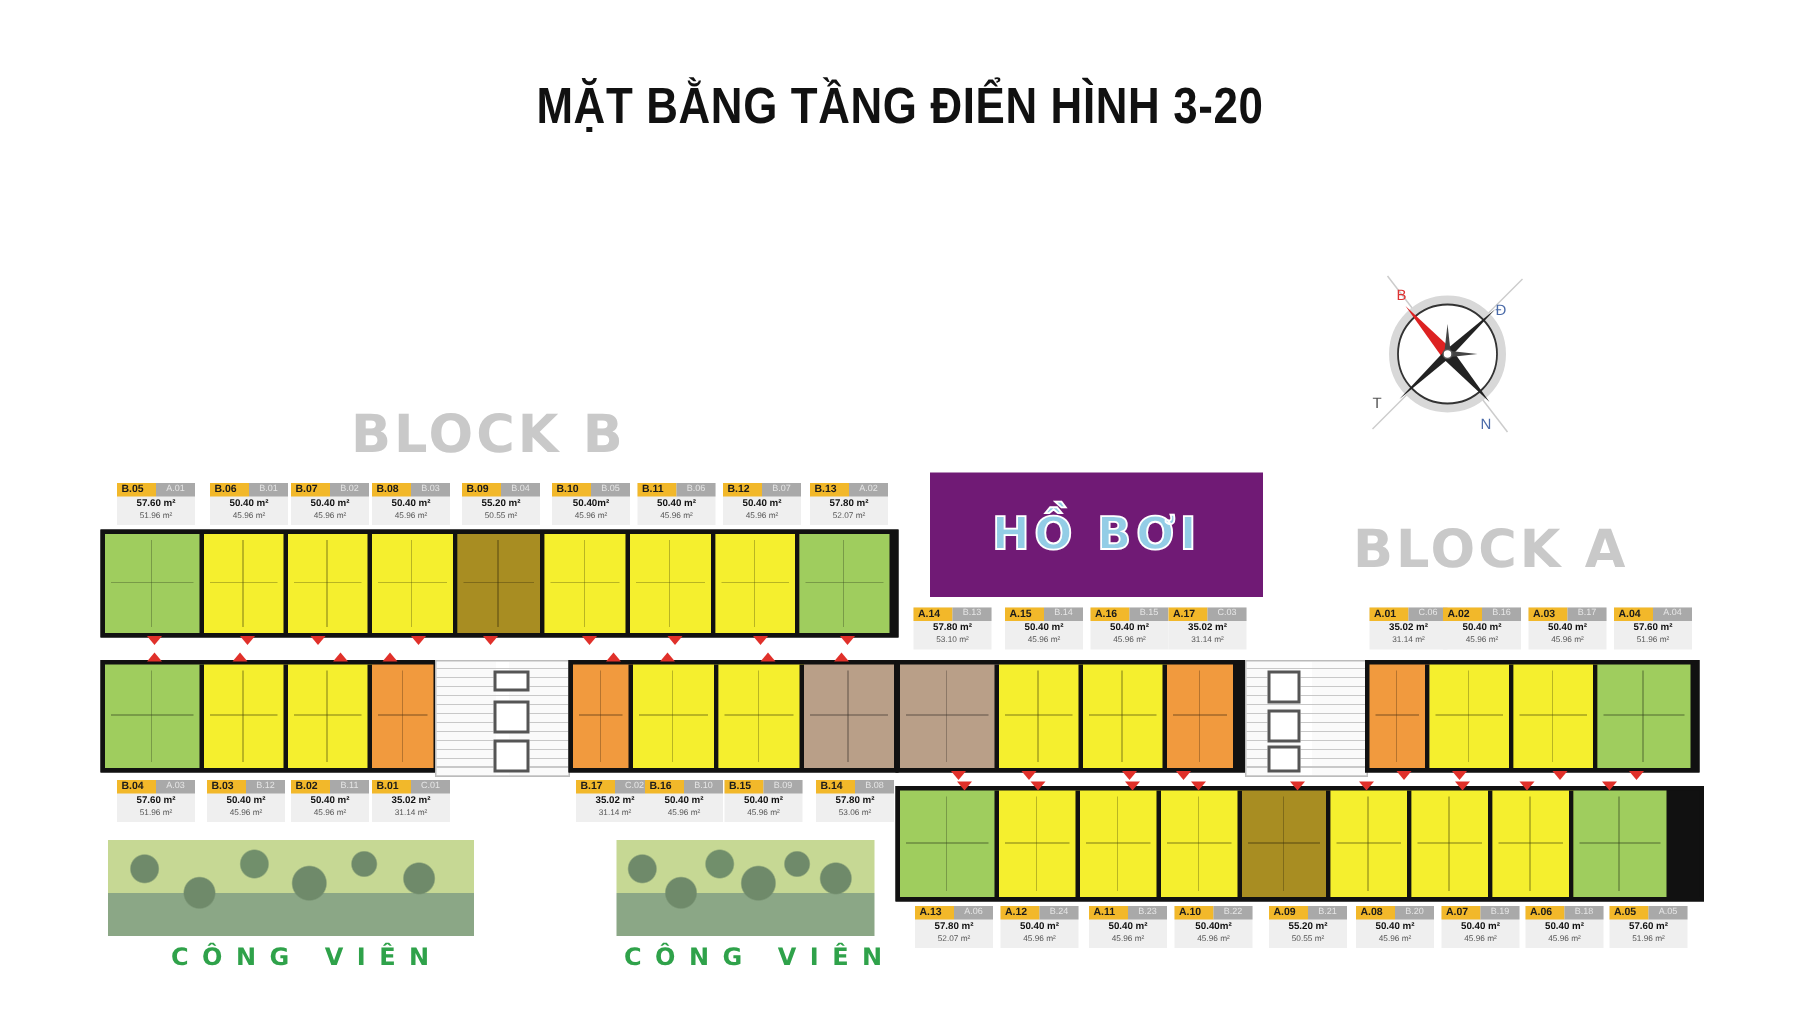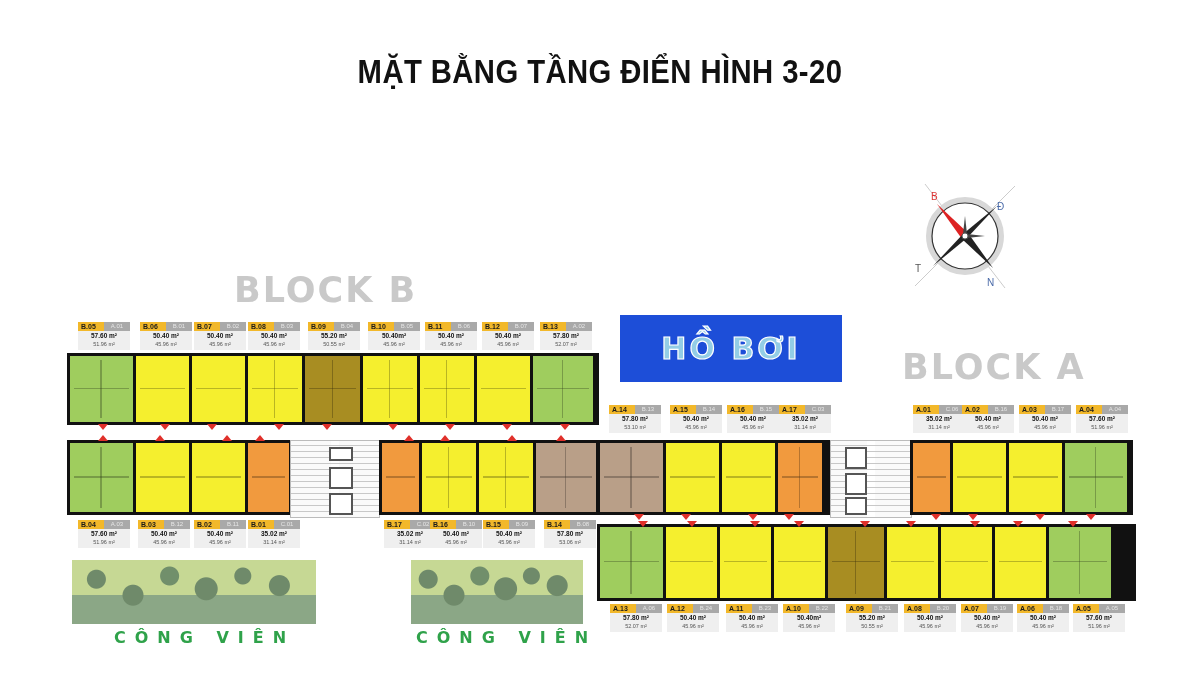--- a/index.html
+++ b/index.html
@@ -11,22 +11,22 @@
     font-family: "Liberation Sans", sans-serif; font-weight: 700; font-size: 34px;
     letter-spacing: 0.5px; color: #111; transform: scaleX(0.86);
   }
 
   .block-label {
     position: absolute; font-family: "DejaVu Sans", sans-serif; font-weight: 700;
     color: #c9c9c9; font-size: 35px; letter-spacing: 2px;
   }
 
   .pool {
-    position: absolute; left: 620px; top: 315px; width: 222px; height: 67px;
-    background: #1d4ed8; display: flex; align-items: center; justify-content: center;
+    position: absolute; left: 620px; top: 315px; width: 222px; height: 83px;
+    background: #701a75; display: flex; align-items: center; justify-content: center;
   }
   .pool span {
     font-family: "DejaVu Sans", sans-serif; font-weight: 700; font-size: 30px;
     color: #93cde6; -webkit-text-stroke: 1.2px #ffffff; letter-spacing: 3px;
   }
 
   
   .compass { position: absolute; left: 905px; top: 176px; width: 120px; height: 120px; }
 
   

